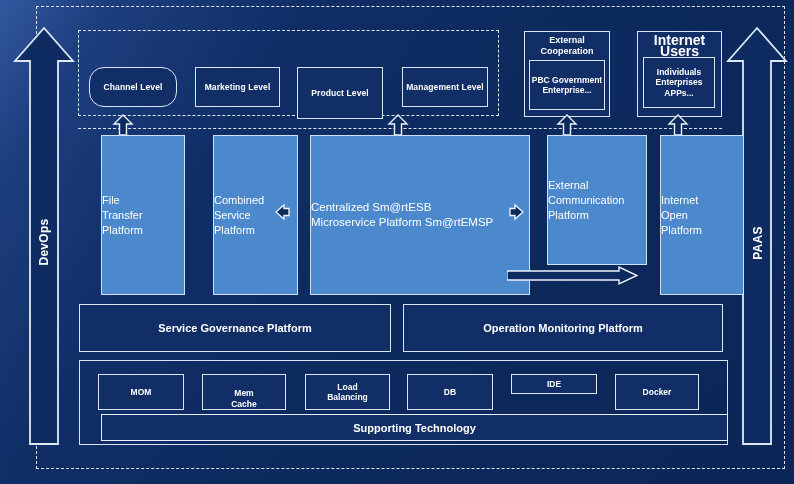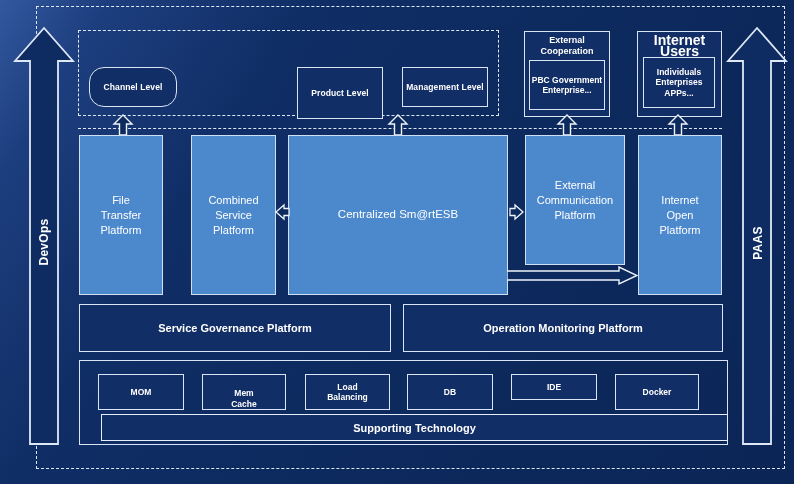--- a/index.html
+++ b/index.html
@@ -18,22 +18,23 @@
   .dashed{border:1px dashed #dde7f5;}
   .darkbox{
     background:#122e66;
     border:1px solid #d9e5f4;
     display:flex;align-items:center;justify-content:center;
     text-align:center;
   }
   .bluebox{
     background:#4c88cc;
     border:1.5px solid #cfe0f2;
-    display:flex;flex-direction:column;align-items:center;justify-content:center;
+    display:flex;flex-direction:column;align-items:flex-start;justify-content:center;
     text-align:center;
+    margin-left:22px;
   }
   .bluebox .ln{display:block;line-height:15px;font-size:11px;}
   .central .ln{font-size:11.5px;line-height:15.5px;}
   .lvl{font-size:8.5px;font-weight:700;letter-spacing:.1px;}
   .techln{display:block;font-size:8.5px;font-weight:600;line-height:10.5px;}
   .topbox{
     background:#122e66;
     border:1px solid #d9e5f4;
     text-align:center;
   }
@@ -73,20 +74,23 @@
   </svg>
   <div class="abs railbox" style="left:742px;top:206px;width:32px;height:74px;">
     <span>PAAS</span>
   </div>
 
   <div class="abs dashed" style="left:78px;top:30px;width:421px;height:86px;"></div>
 
   <div class="abs darkbox lvl" style="left:89px;top:67px;width:88px;height:40px;border-radius:15px;">
     <span>Channel Level</span>
   </div>
+  <div class="abs darkbox lvl" style="left:195px;top:67px;width:85px;height:40px;">
+    <span>Marketing Level</span>
+  </div>
   <div class="abs darkbox lvl" style="left:297px;top:67px;width:86px;height:52px;">
     <span>Product Level</span>
   </div>
   <div class="abs darkbox lvl" style="left:402px;top:67px;width:86px;height:40px;">
     <span>Management Level</span>
   </div>
 
   <div class="abs topbox" style="left:524px;top:31px;width:86px;height:86px;">
     <span class="ttl">External Cooperation</span>
   </div>
@@ -126,20 +130,21 @@
   </div>
 
   <div class="abs bluebox" style="left:191px;top:135px;width:85px;height:160px;">
     <span class="ln">Combined</span>
     <span class="ln">Service</span>
     <span class="ln">Platform</span>
   </div>
 
   <div class="abs bluebox central" style="left:288px;top:135px;width:220px;height:160px;">
     <span class="ln">Centralized Sm@rtESB</span>
+    <span class="ln">Microservice Platform Sm@rtEMSP</span>
   </div>
 
   <div class="abs bluebox" style="left:525px;top:135px;width:100px;height:130px;">
     <span class="ln">External</span>
     <span class="ln">Communication</span>
     <span class="ln">Platform</span>
   </div>
 
   <div class="abs bluebox" style="left:638px;top:135px;width:84px;height:160px;">
     <span class="ln">Internet</span>
@@ -174,21 +179,21 @@
     <span class="techln">Mem</span>
     <span class="techln">Cache</span>
   </div>
   <div class="abs darkbox" style="left:305px;top:374px;width:85px;height:36px;flex-direction:column;">
     <span class="techln">Load</span>
     <span class="techln">Balancing</span>
   </div>
   <div class="abs darkbox" style="left:407px;top:374px;width:86px;height:36px;">
     <span class="techln">DB</span>
   </div>
-  <div class="abs darkbox" style="left:511px;top:374px;width:86px;height:26px;">
+  <div class="abs darkbox" style="left:511px;top:374px;width:86px;height:20px;">
     <span class="techln">IDE</span>
   </div>
   <div class="abs darkbox" style="left:615px;top:374px;width:84px;height:36px;">
     <span class="techln">Docker</span>
   </div>
 
   <div class="abs darkbox" style="left:101px;top:414px;width:627px;height:27px;border:1px solid #e8eef8;">
     <span style="font-size:11px;font-weight:700;">Supporting Technology</span>
   </div>
 

